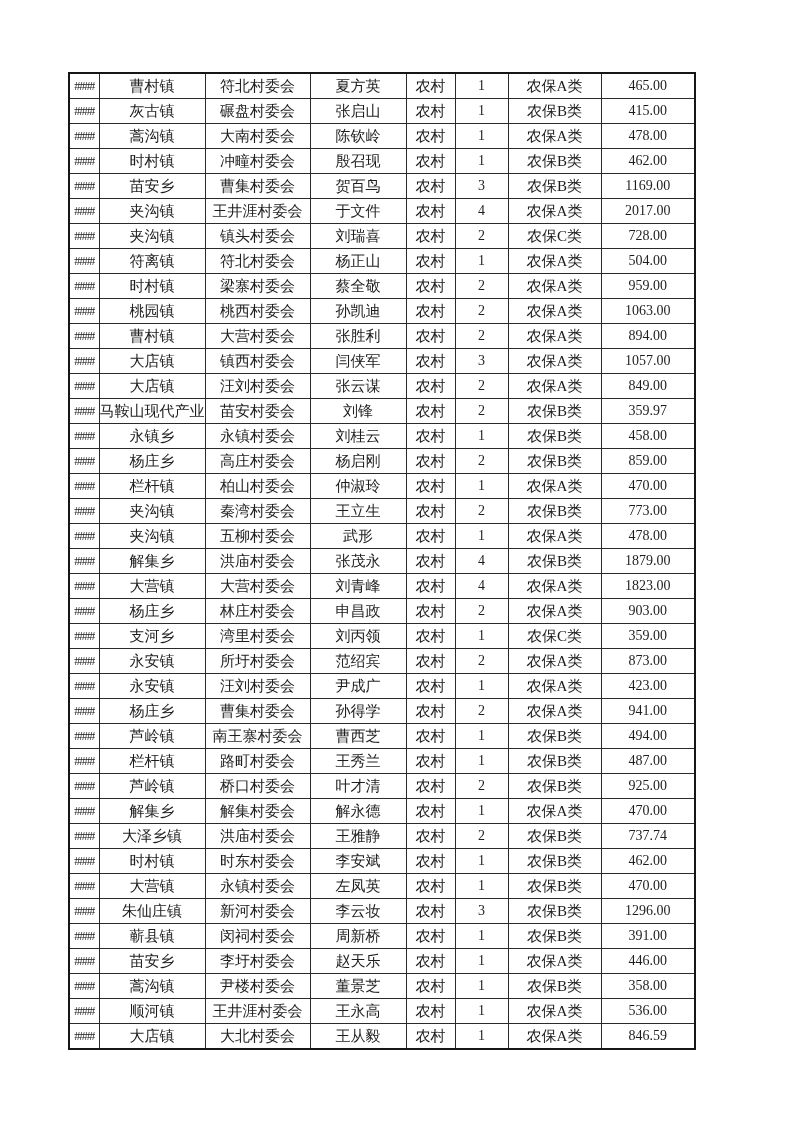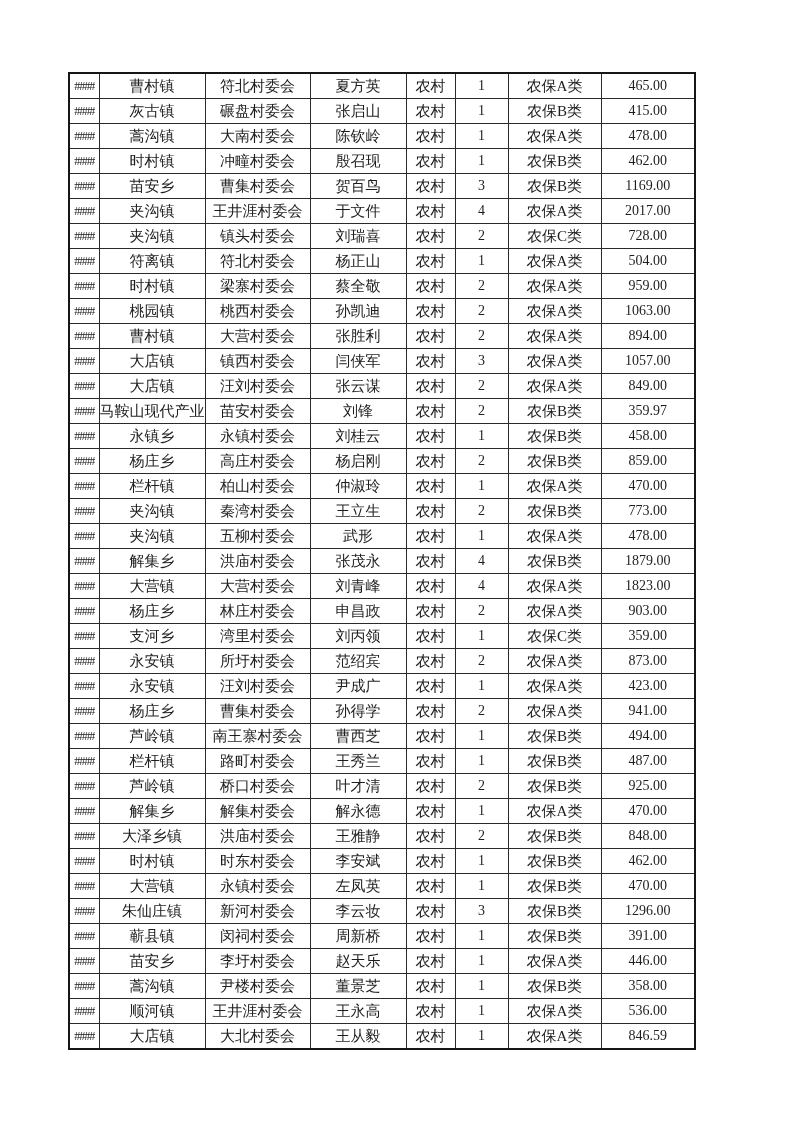--- a/index.html
+++ b/index.html
@@ -869,21 +869,21 @@
           <td class="col-type">
             <div class="c">农村</div>
           </td>
           <td class="col-count">
             <div class="c">2</div>
           </td>
           <td class="col-category">
             <div class="c">农保B类</div>
           </td>
           <td class="col-amount">
-            <div class="c">848.00</div>
+            <div class="c">737.74</div>
           </td>
         </tr>
         <tr>
           <td class="col-date">
             <div class="c">####</div>
           </td>
           <td class="col-town">
             <div class="c">时村镇</div>
           </td>
           <td class="col-village">

